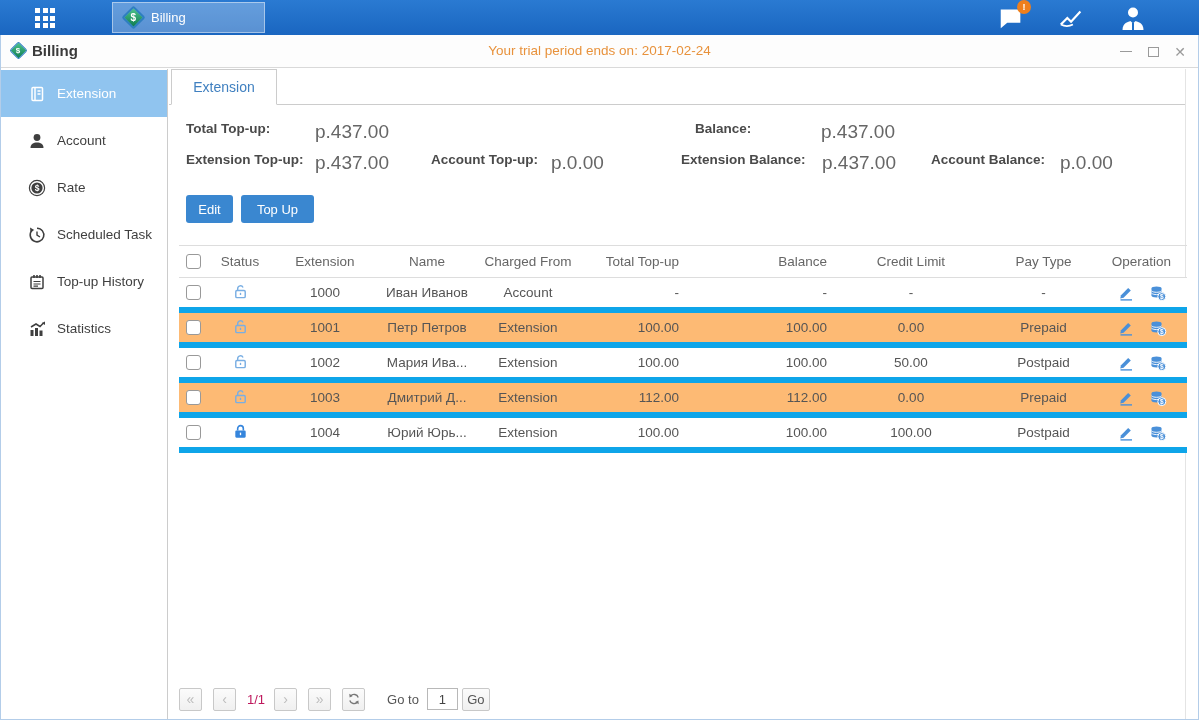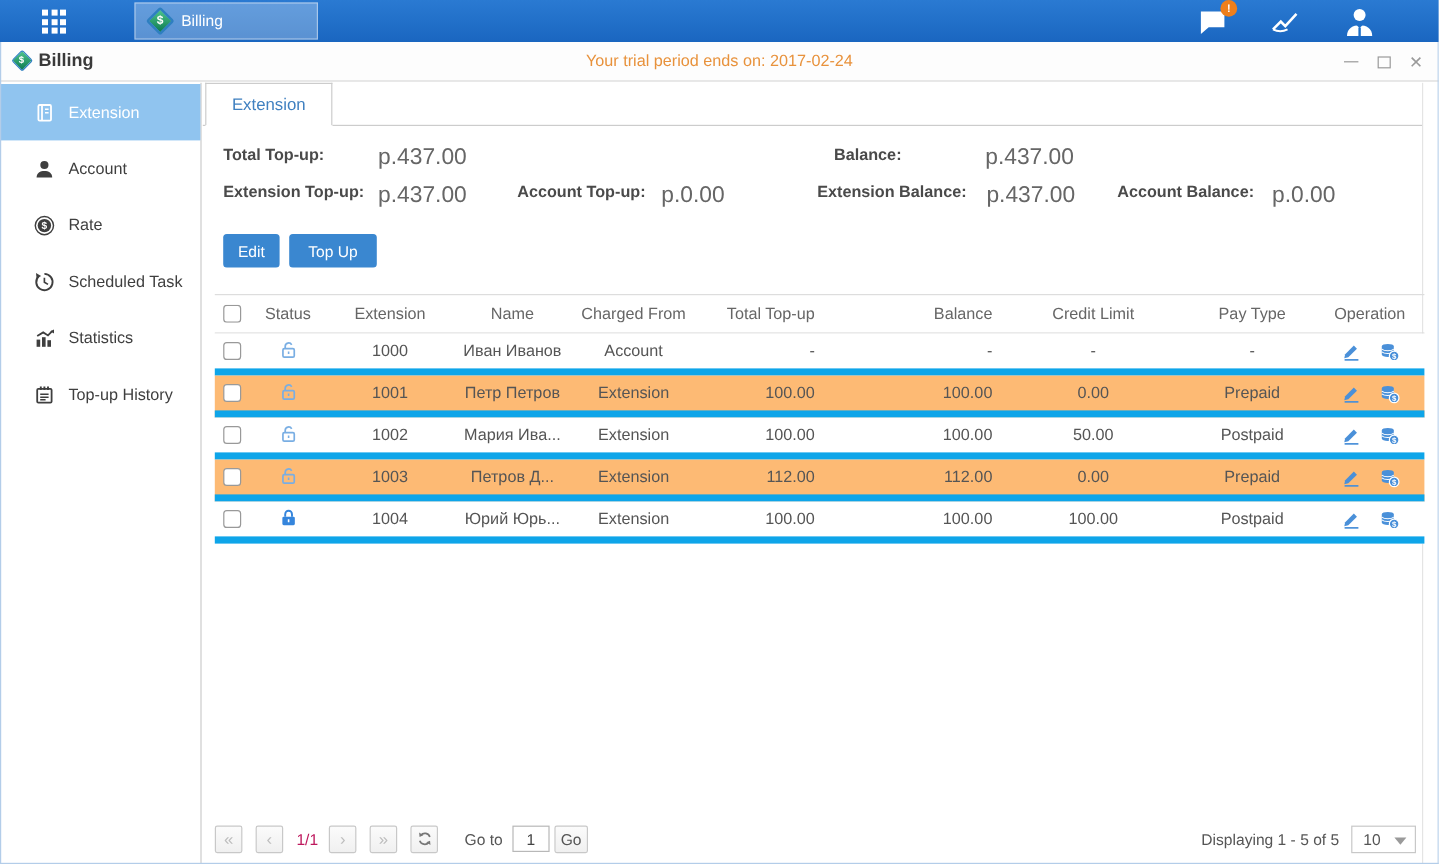--- a/index.html
+++ b/index.html
@@ -210,36 +210,36 @@
   </div>
   <div class="s-item">
     <svg viewBox="0 0 18 18" width="18" height="18" fill="none" stroke="currentColor" stroke-width="1.6">
       <path d="M4.4,4 A6.8,6.8 0 1 0 9,2.2"></path>
       <polygon points="2,1.6 2.5,6 6.3,4" fill="currentColor" stroke="none"></polygon>
       <path d="M9,5.5 V9.2 l3,1.8" stroke-width="1.4"></path>
     </svg>
     <span>Scheduled Task</span>
   </div>
   <div class="s-item">
+    <svg viewBox="0 0 18 18" width="18" height="18" fill="none" stroke="currentColor" stroke-width="1.5">
+      <rect x="3" y="4" width="12" height="11.5" rx="1"></rect>
+      <path d="M6,2 v3 M9,2 v3 M12,2 v3" stroke-width="1.6"></path>
+      <path d="M5.5,8.5 h7 M5.5,11 h7 M5.5,13.2 h4.5" stroke-width="1.2"></path>
+    </svg>
+    <span>Top-up History</span>
+  </div>
+  <div class="s-item">
     <svg viewBox="0 0 18 18" width="18" height="18">
       <rect x="2.5" y="10" width="3" height="6" fill="currentColor"></rect>
       <rect x="7" y="8" width="3" height="8" fill="currentColor"></rect>
       <rect x="11.5" y="10.5" width="3" height="5.5" fill="currentColor"></rect>
       <path d="M3,7 L8,4 12,6.5 15.5,3" stroke="currentColor" stroke-width="1.5" fill="none"></path>
       <polygon points="17,1.6 17,5 13.8,3" fill="currentColor"></polygon>
     </svg>
     <span>Statistics</span>
-  </div>
-  <div class="s-item">
-    <svg viewBox="0 0 18 18" width="18" height="18" fill="none" stroke="currentColor" stroke-width="1.5">
-      <rect x="3" y="4" width="12" height="11.5" rx="1"></rect>
-      <path d="M6,2 v3 M9,2 v3 M12,2 v3" stroke-width="1.6"></path>
-      <path d="M5.5,8.5 h7 M5.5,11 h7 M5.5,13.2 h4.5" stroke-width="1.2"></path>
-    </svg>
-    <span>Top-up History</span>
   </div>
 </div>
 
 <div class="main">
   <div class="tabstrip">
     <div class="tab-active">Extension</div>
   </div>
 
   <span class="sum-label" style="left:17px; top:52px">Total Top-up:</span>
   <span class="sum-val" style="left:146px;top:52px">p.437.00</span>
@@ -397,21 +397,21 @@
       <span class="lock unlocked">
         <svg class="lk-open" viewBox="0 0 18 18" width="17" height="17" fill="none" stroke="#79aee3" stroke-width="1.5">
           <rect x="4" y="8" width="10" height="7.5" rx="1.2"></rect>
           <path d="M6,8 V6 a3,3 0 0 1 5.7,-1.3"></path>
           <path d="M9,10.4 v2.3" stroke-width="1.4"></path>
         </svg>
         
       </span>
     </div>
     <div class="c c-ext">1003</div>
-    <div class="c c-name">Петров Д...</div>
+    <div class="c c-name">Дмитрий Д...</div>
     <div class="c c-charged">Extension</div>
     <div class="c c-topup">112.00</div>
     <div class="c c-balance">112.00</div>
     <div class="c c-credit">0.00</div>
     <div class="c c-paytype">Prepaid</div>
     <div class="c c-op">
       <span class="op-ico">
         <svg viewBox="0 0 18 18" width="18" height="18" fill="#4a90d9">
           <path d="M4,11.2 L11.2,4 l2.6,2.6 L6.6,13.8 l-3.4,0.8 z"></path>
           <rect x="3.5" y="15.2" width="11.5" height="1.4"></rect>
@@ -484,23 +484,16 @@
       <svg viewBox="0 0 16 16" width="14" height="14" fill="none" stroke="#777" stroke-width="1.6">
         <path d="M12.8,6.2 A5,5 0 0 0 4.2,4.6"></path>
         <path d="M3.2,9.8 A5,5 0 0 0 11.8,11.4"></path>
         <polygon points="2.6,2 3,6.2 6.6,4.6" fill="#777" stroke="none"></polygon>
         <polygon points="13.4,14 13,9.8 9.4,11.4" fill="#777" stroke="none"></polygon>
       </svg>
     </span>
     <span class="goto-label">Go to</span>
     <input class="goto-input" value="1" style="">
     <button class="go-btn">Go</button>
-    <div class="pg-right">
-      <span>Displaying 1 - 5 of 5</span>
-      <div class="pageselect">
-        <span>10</span>
-        <span class="arrow"></span>
-      </div>
-    </div>
   </div>
 </div>
 
 <div class="frame"></div>
 
 </body></html>

